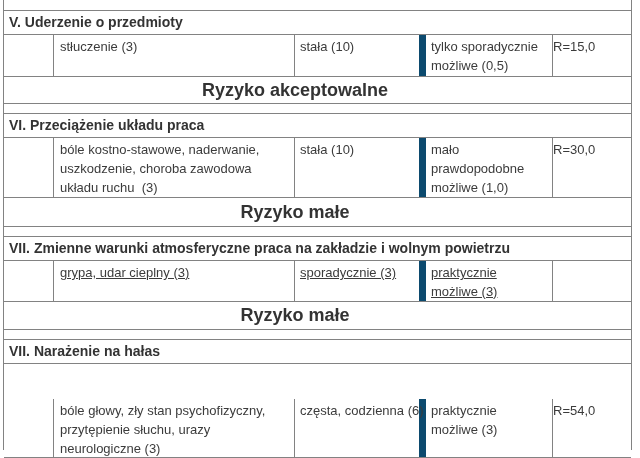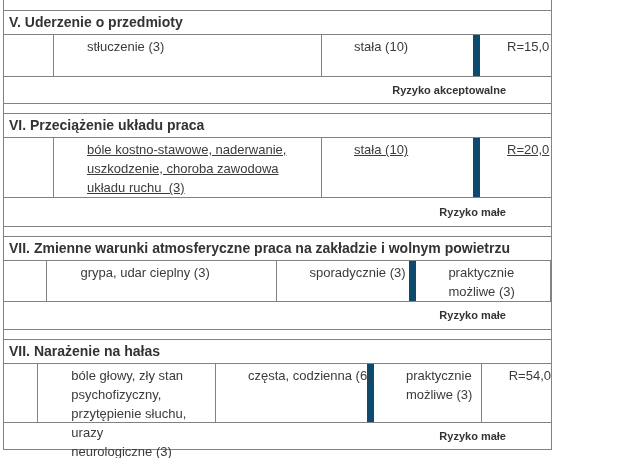--- a/index.html
+++ b/index.html
@@ -9,21 +9,21 @@
     height: 458px;
     background: #ffffff;
     font-family: "Liberation Sans", "DejaVu Sans", sans-serif;
     color: #3b3b3b;
     overflow: hidden;
   }
   .table-wrap {
     position: absolute;
     left: 3px;
     top: 0;
-    width: 549px;
+    width: 629px;
     height: 450px;
     box-sizing: border-box;
     border-left: 1px solid #828282;
     border-right: 1px solid #828282;
     background: #ffffff;
   }
   .spacer-top { height: 10px; }
   .spacer { height: 9px; }
   .section { border-top: 1px solid #828282; }
   .hdr {
@@ -36,46 +36,45 @@
     padding-left: 5px;
     color: #333333;
     white-space: pre;
     overflow: hidden;
   }
   .data {
     display: flex;
     box-sizing: border-box;
     border-bottom: 1px solid #828282;
     align-items: stretch;
-    gap: 27px;
   }
   .sec-v   .data { height: 42px; }
-  .sec-vi  .data { height: 60px; text-decoration: underline; }
-  .sec-viia .data { height: 41px; }
-  .sec-viih .data { height: 59px; }
+  .sec-vi  .data { height: 60px; }
+  .sec-viia .data { height: 41px; text-decoration: underline; }
+  .sec-viih .data { height: 59px; margin-top: 35px; }
   .cell {
     box-sizing: border-box;
     padding: 2px 3px 0 6px;
     font-size: 13px;
     line-height: 19px;
     white-space: pre-line;
     overflow: visible;
   }
   .c1 { width: 50px;  border-right: 1px solid #828282; }
   .c2 { width: 241px; border-right: 1px solid #828282; }
   .c3 { width: 131px; border-right: 7px solid #0c4a6e; white-space: pre; padding-left: 5px; }
   .c4 { width: 127px; border-right: 1px solid #828282; padding-left: 5px; }
   .c5 { flex: 1; text-align: left; white-space: pre; padding-left: 0; padding-right: 0; }
   .risk {
     box-sizing: border-box;
     border-bottom: 1px solid #828282;
-    text-align: right;
+    text-align: center;
     padding-right: 45px;
     font-weight: bold;
-    font-size: 11px;
+    font-size: 18px;
     color: #333333;
     white-space: pre;
     overflow: hidden;
   }
   .sec-v   .risk { height: 27px; line-height: 26px; }
   .sec-vi  .risk { height: 29px; line-height: 28px; }
   .sec-viia .risk { height: 28px; line-height: 27px; }
   .sec-viih .risk { height: 27px; line-height: 26px; }
 </style>
 </head>
@@ -83,35 +82,40 @@
 
 <div class="table-wrap">
   <div class="spacer-top"></div>
 
   <div class="section sec-v">
     <div class="hdr">V. Uderzenie o przedmioty</div>
     <div class="data">
       <div class="cell c1"></div>
       <div class="cell c2">stłuczenie (3)</div>
       <div class="cell c3">stała (10)</div>
+      <div class="cell c4">tylko sporadycznie
+możliwe (0,5)</div>
       <div class="cell c5">R=15,0</div>
     </div>
     <div class="risk">Ryzyko akceptowalne</div>
   </div>
   <div class="spacer"></div>
 
   <div class="section sec-vi">
     <div class="hdr">VI. Przeciążenie układu praca</div>
     <div class="data">
       <div class="cell c1"></div>
       <div class="cell c2">bóle kostno-stawowe, naderwanie,
 uszkodzenie, choroba zawodowa
 układu ruchu&nbsp; (3)</div>
       <div class="cell c3">stała (10)</div>
-      <div class="cell c5">R=20,0</div>
+      <div class="cell c4">mało
+prawdopodobne
+możliwe (1,0)</div>
+      <div class="cell c5">R=30,0</div>
     </div>
     <div class="risk">Ryzyko małe</div>
   </div>
   <div class="spacer"></div>
 
   <div class="section sec-viia">
     <div class="hdr">VII. Zmienne warunki atmosferyczne praca na zakładzie i wolnym powietrzu</div>
     <div class="data">
       <div class="cell c1"></div>
       <div class="cell c2">grypa, udar cieplny (3)</div>

